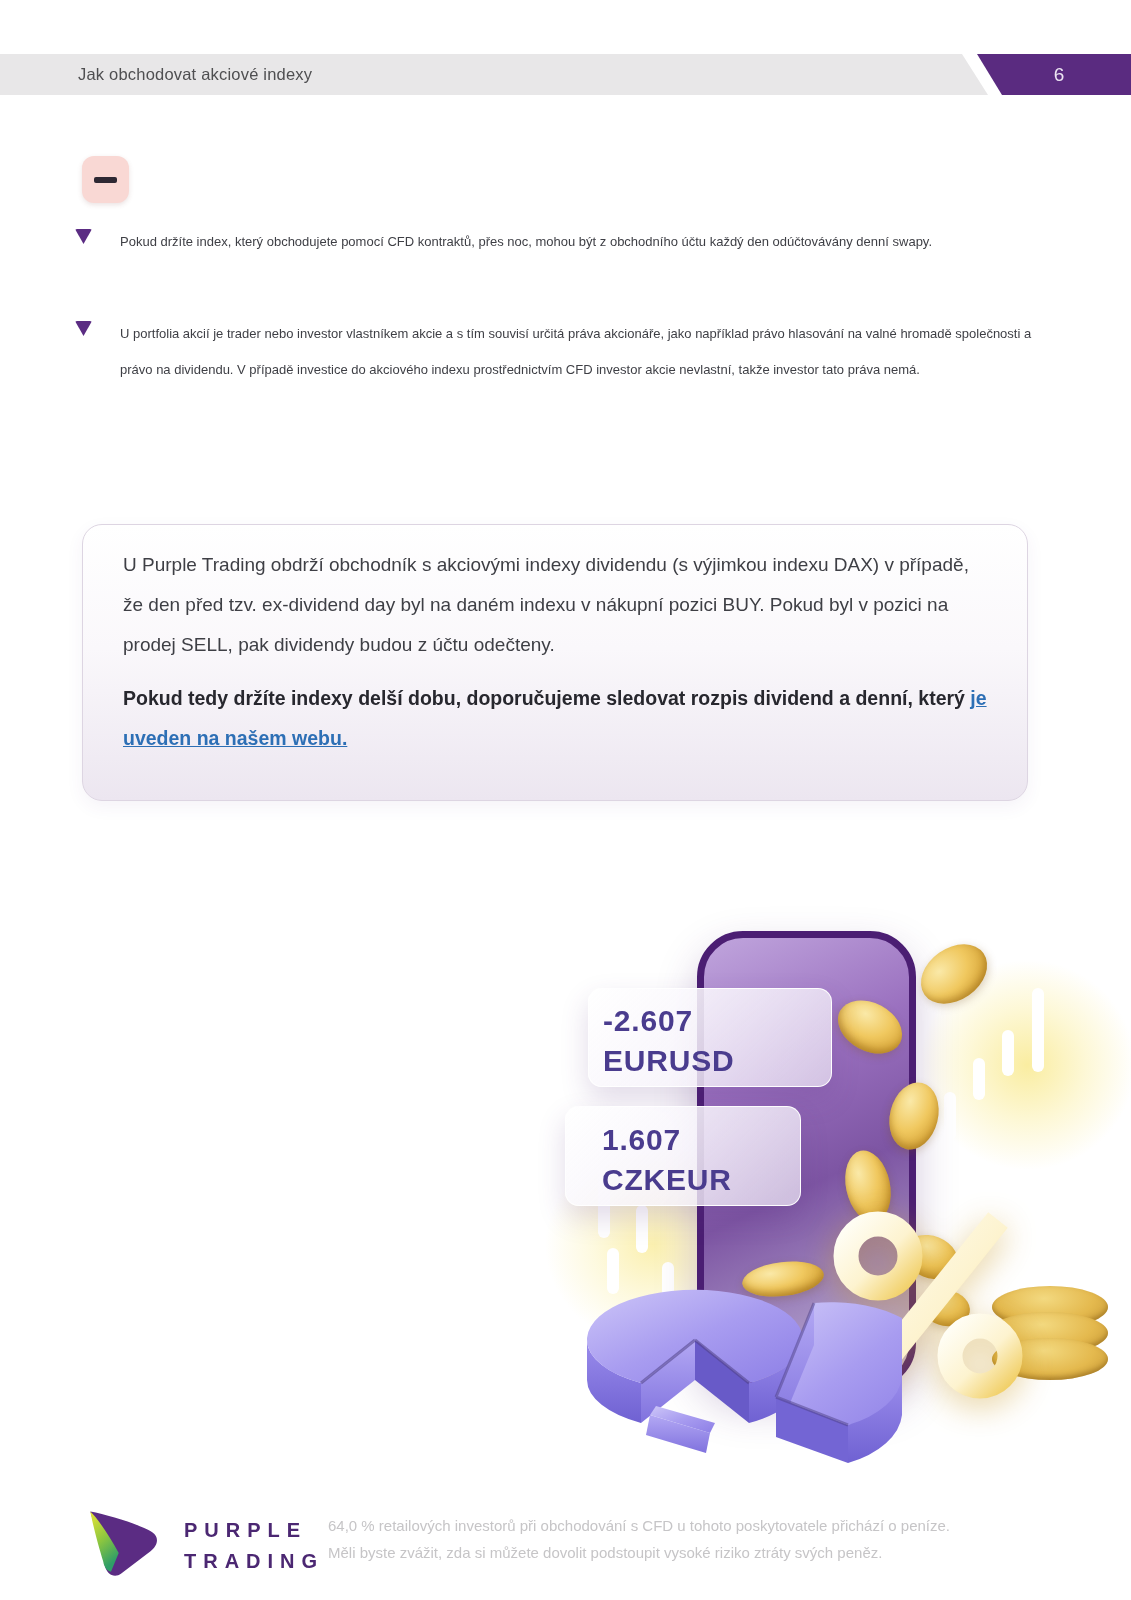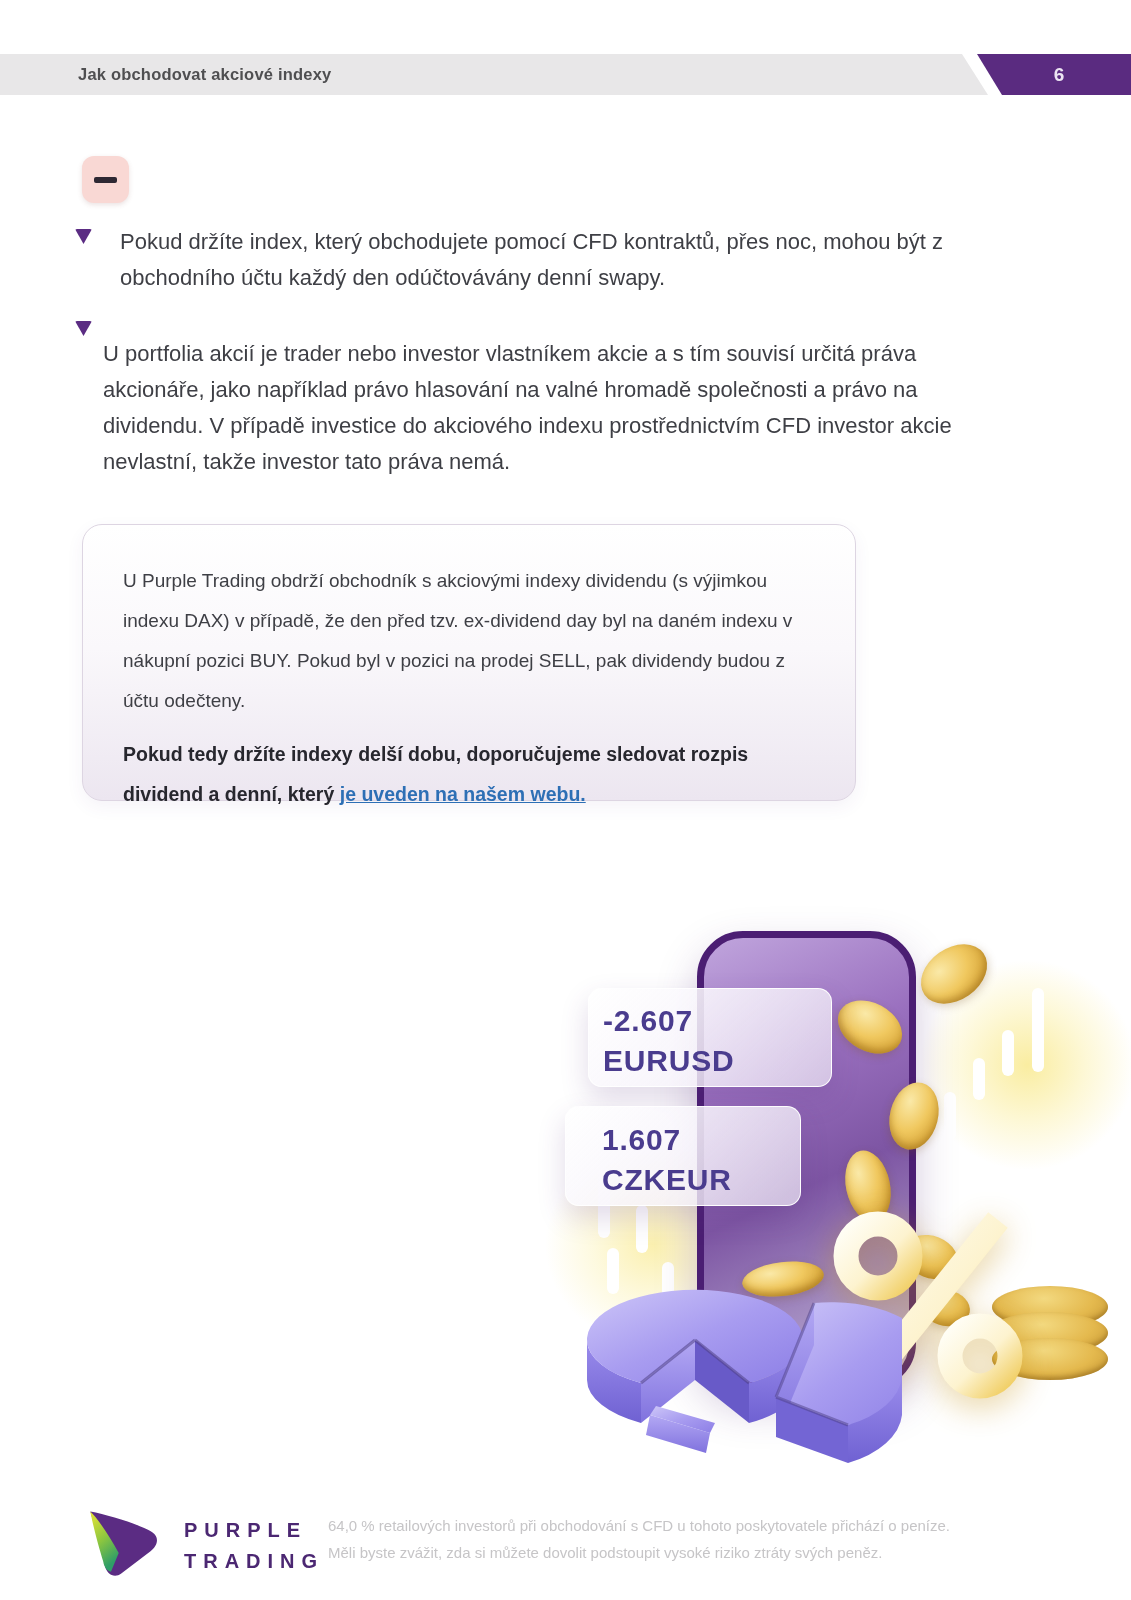--- a/index.html
+++ b/index.html
@@ -1,21 +1,21 @@
 <!DOCTYPE html>
 <html><head>
 <meta charset="utf-8">
 <style>
   * { margin:0; padding:0; box-sizing:border-box; }
   html,body { background:#ffffff; }
   body { font-family:"Liberation Sans", sans-serif; }
   .page { position:relative; width:1131px; height:1600px; background:#ffffff; overflow:hidden; }
 
   
-  .header-strip { position:absolute; top:54px; left:0; width:1131px; height:41px;font-weight:bold; }
+  .header-strip { position:absolute; top:54px; left:0; width:1131px; height:41px; }
   .header-gray { position:absolute; inset:0; background:#e8e7e8;
                  clip-path:polygon(0 0, 962px 0, 988px 100%, 0 100%); }
   .header-title { position:absolute; left:78px; top:0; height:41px; display:flex; align-items:center;
                   font-size:16.5px; color:#4f4f51; letter-spacing:.2px; }
   .page-tab { position:absolute; left:977px; right:0; top:0; height:41px; background:#5a2b80;
               clip-path:polygon(0 0, 100% 0, 100% 100%, 25px 100%);
               display:flex; align-items:center; justify-content:center;
               color:#ece4f2; font-size:19px; padding-left:10px; }
 
   
@@ -24,31 +24,31 @@
                  display:flex; align-items:center; padding-left:60px; }
   .heading-bar .txt { color:#ffffff; font-weight:bold; font-size:21px; letter-spacing:.2px; }
   .minus-chip { position:absolute; left:82px; top:156px; width:47px; height:47px; border-radius:12px;
                 background:#f9d8d4; display:flex; align-items:center; justify-content:center;
                 box-shadow:0 2px 5px rgba(120,60,60,.15); }
   .minus-glyph { width:23px; height:6px; border-radius:2px; background:#2e2833; }
 
   
   .bullet { position:absolute; left:75px; width:975px; display:flex; }
   .bullet.b1 { top:224px; }
-  .bullet.b2 { top:316px;flex-direction:column; }
+  .bullet.b2 { top:316px; }
   .tri { flex:0 0 auto; width:17px; height:15px; margin-top:5px; background:#5b2c83;
          clip-path:polygon(0 0, 100% 0, 50% 100%); border-radius:2px; }
-  .bullet .btxt { margin-left:28px; font-size:22px; line-height:36px; color:#3e3f45; width:912px; }
-
-  
-  .card { position:absolute; left:82px; top:524px; width:774px; height:277px; border-radius:20px;
+  .bullet .btxt { margin-left:28px; font-size:13px; line-height:36px; color:#3e3f45; width:912px; }
+
+  
+  .card { position:absolute; left:82px; top:524px; width:946px; height:277px; border-radius:20px;
           border:1px solid #ddd5e2;
           background:linear-gradient(180deg,#ffffff 0%, #faf8fb 45%, #ece6f0 100%);
           box-shadow:0 6px 18px rgba(90,50,130,.06);
-          padding:36px 40px 0 40px; }
+          padding:20px 40px 0 40px; }
   .card .p1 { font-size:19px; line-height:40px; color:#3e3f45; }
   .card .p2 { margin-top:13px; font-size:19.5px; line-height:40px; font-weight:bold; color:#27272e; }
   .card .p2 a { color:#2d6fb5; text-decoration:underline; font-weight:bold; }
 
   
   .glow { position:absolute; pointer-events:none; }
   .glow.right { left:920px; top:960px; width:215px; height:210px;
     background:radial-gradient(closest-side, rgba(247,227,110,.65), rgba(250,235,140,.35) 55%, rgba(250,235,140,0) 100%); }
   .glow.left { left:545px; top:1145px; width:215px; height:200px;
     background:radial-gradient(closest-side, rgba(247,227,110,.55), rgba(250,235,140,.28) 55%, rgba(250,235,140,0) 100%); }

